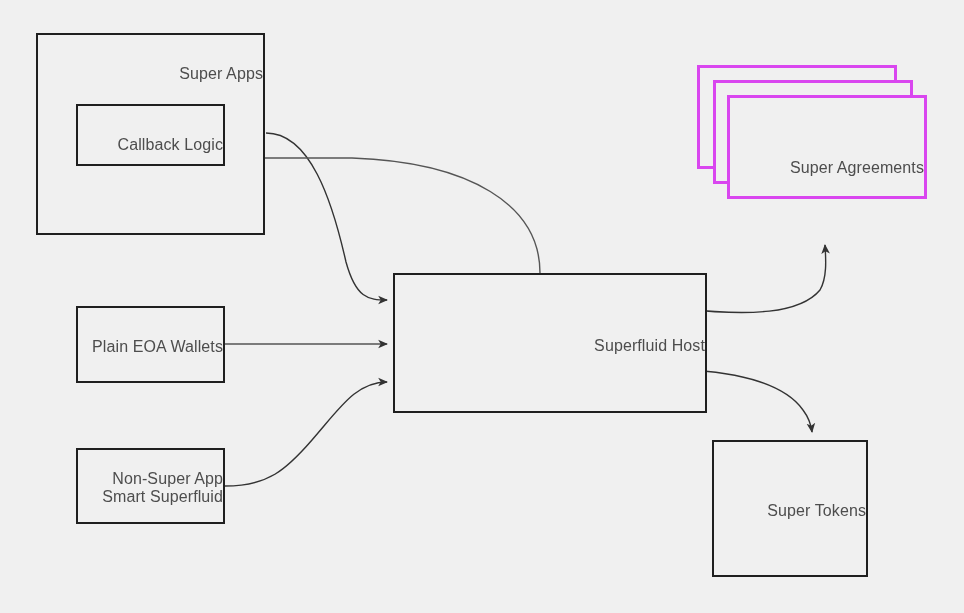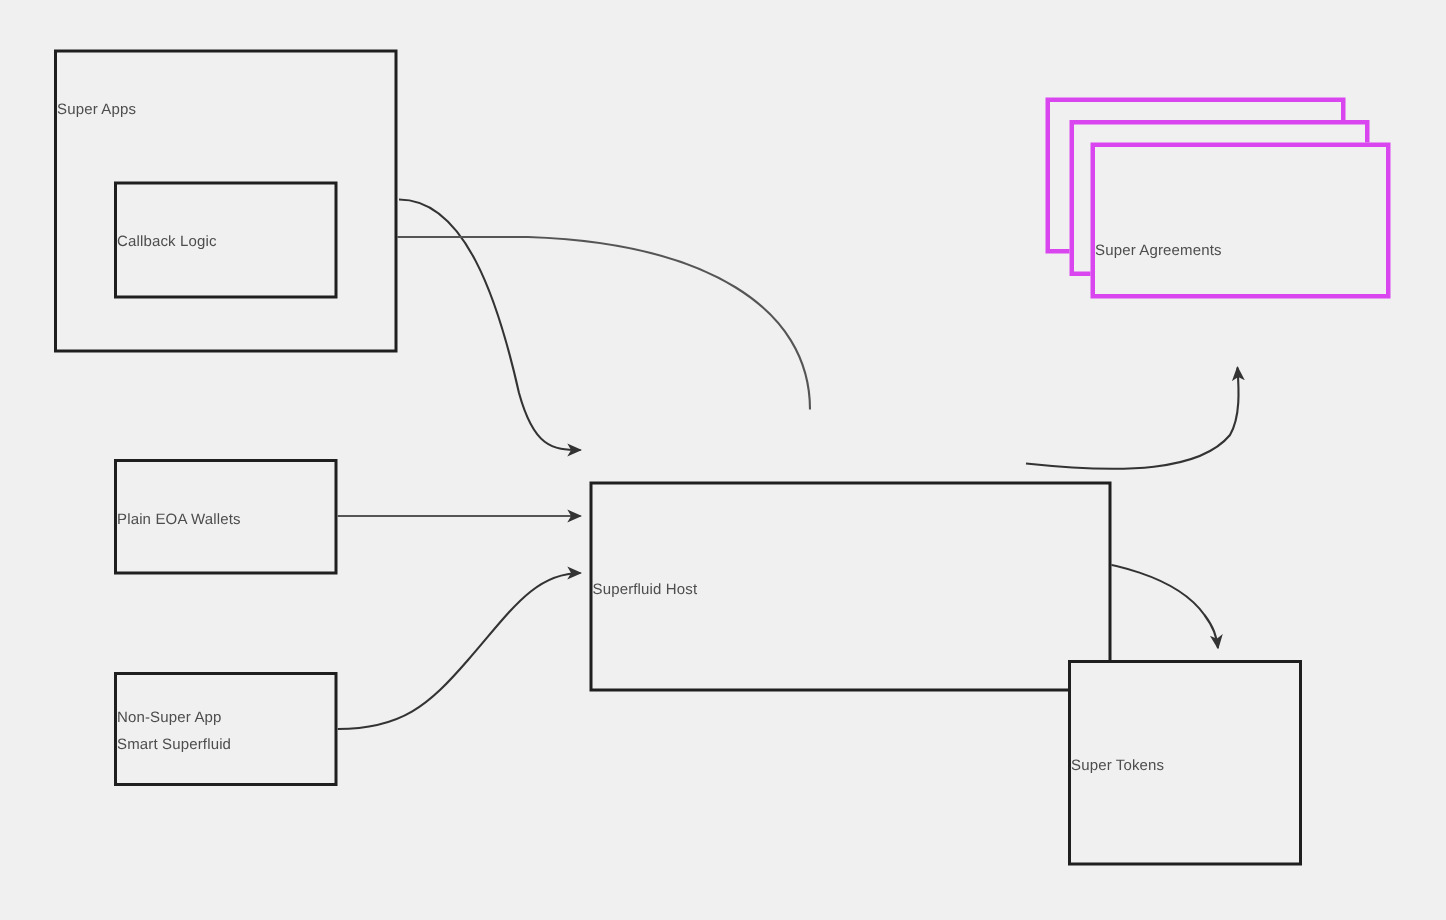--- a/index.html
+++ b/index.html
@@ -29,43 +29,43 @@
   .node {
     position: absolute;
     box-sizing: border-box;
     border: 2px solid #1f1f1f;
     background: #f0f0f0;
   }
   .node-label {
     position: absolute;
     left: 0;
     width: 100%;
-    text-align: left;
+    text-align: right;
     color: #4d4d4d;
-    font-size: 10px;
+    font-size: 16px;
     line-height: 18px;
     letter-spacing: 0.1px;
     white-space: pre-line;
   }
   
   #node-super-apps {
     left: 36px;
     top: 33px;
     width: 229px;
     height: 202px;
   }
   #node-super-apps > .node-label {
     top: 30px;
   }
   
   #node-callback-logic {
     left: 76px;
-    top: 121px;
+    top: 104px;
     width: 149px;
-    height: 78px;
+    height: 62px;
   }
   #node-callback-logic > .node-label {
     top: 30px;
   }
   
   #node-plain-eoa-wallets {
     left: 76px;
     top: 306px;
     width: 149px;
     height: 77px;
@@ -81,23 +81,22 @@
     width: 149px;
     height: 76px;
   }
   #node-non-super-app > .node-label {
     top: 20px;
   }
   
   #node-superfluid-host {
     left: 393px;
     top: 273px;
-    width: 348px;
+    width: 314px;
     height: 140px;
-    margin-top: 48px;
   }
   #node-superfluid-host > .node-label {
     top: 62px;
   }
   
   #node-super-agreements-stack {
     position: absolute;
     left: 697px;
     top: 65px;
     width: 227px;

